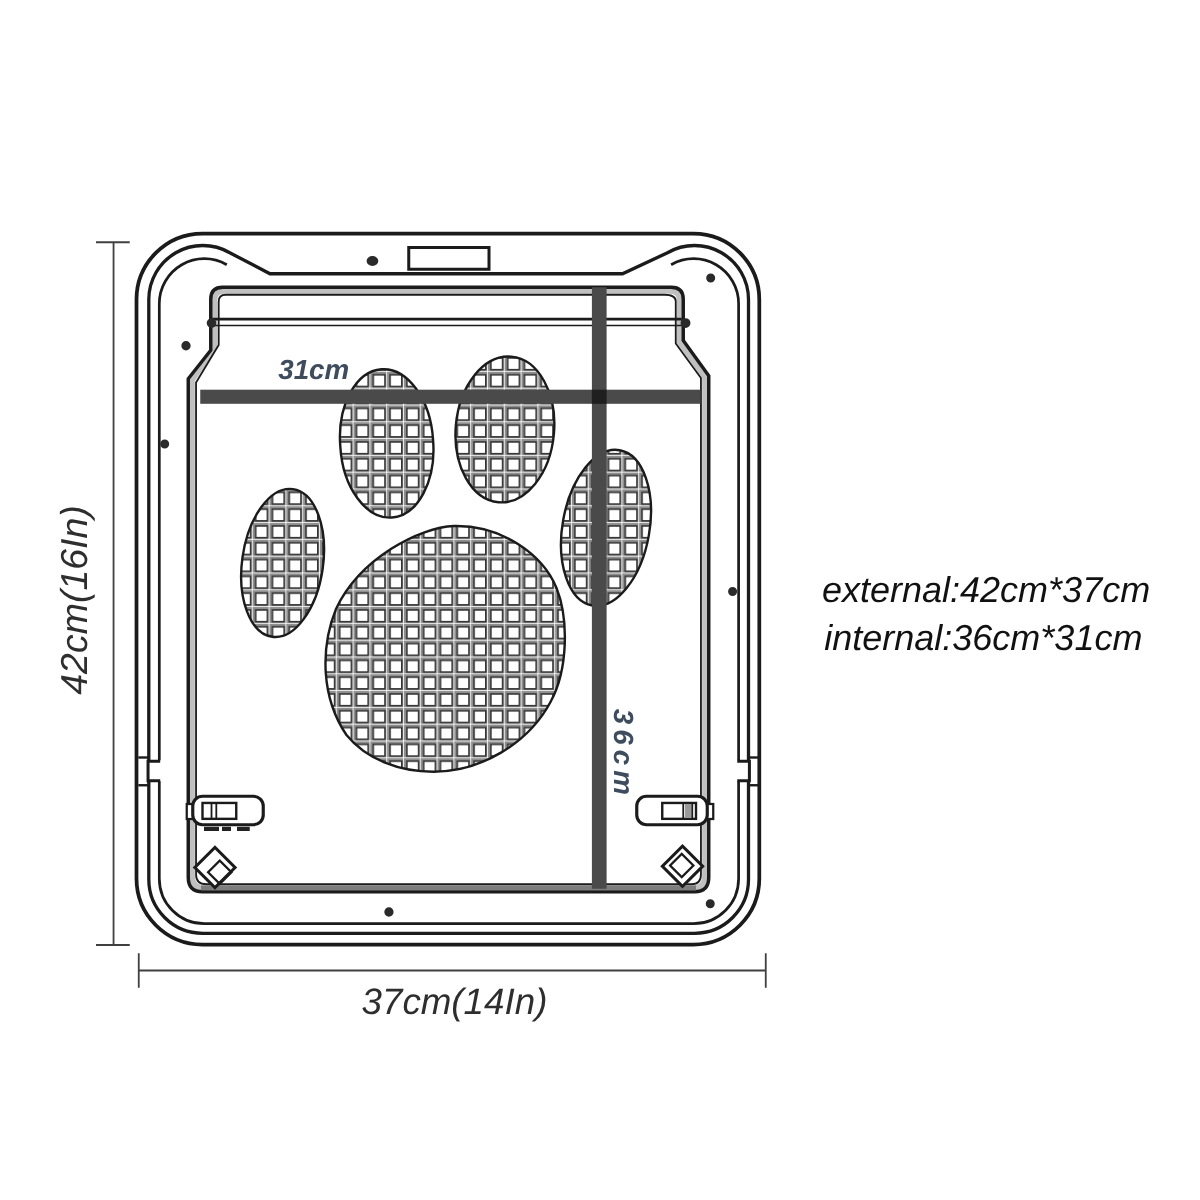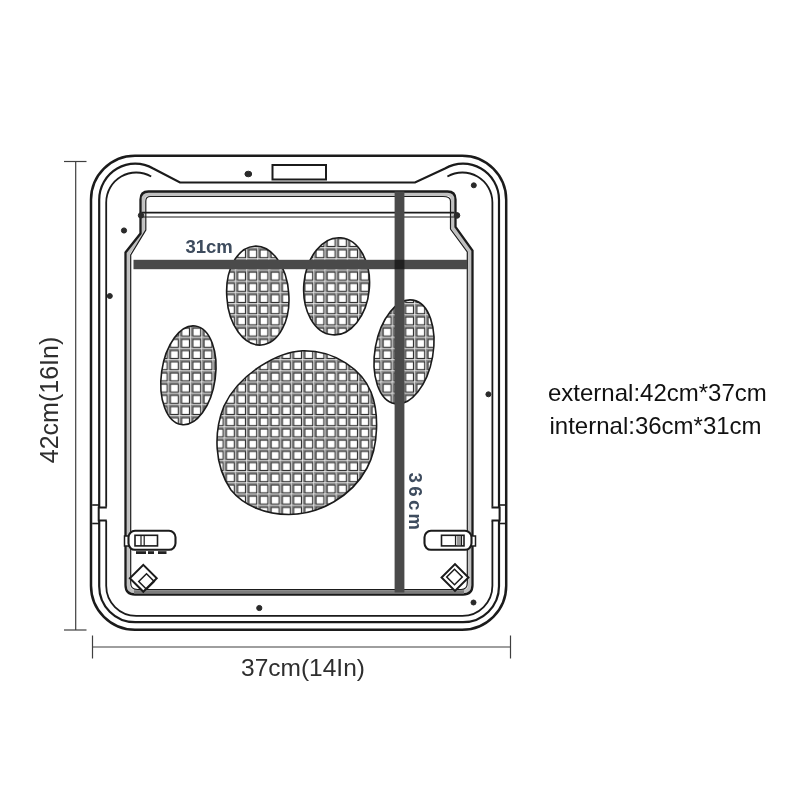--- a/index.html
+++ b/index.html
@@ -1,16 +1,16 @@
 <!DOCTYPE html>
 <html><head>
 <meta charset="utf-8">
 <style>
   html,body{margin:0;padding:0;background:#ffffff;}
-  .page{width:800px;height:800px;position:relative;font-family:"Liberation Sans", sans-serif;}
+  .page{width:800px;height:800px;position:relative;font-family:"Liberation Sans", sans-serif;font-style:italic;}
   svg{position:absolute;top:0;left:0;}
 </style>
 </head>
 <body>
 <div class="page">
 <svg width="800" height="800" viewBox="0 0 800 800">
   <defs>
 
     <pattern id="mesh" patternUnits="userSpaceOnUse" x="0.5" y="1.5" width="11.2" height="11.2">
       <rect x="0" y="0" width="11.2" height="11.2" fill="#8f8f8f"></rect>

